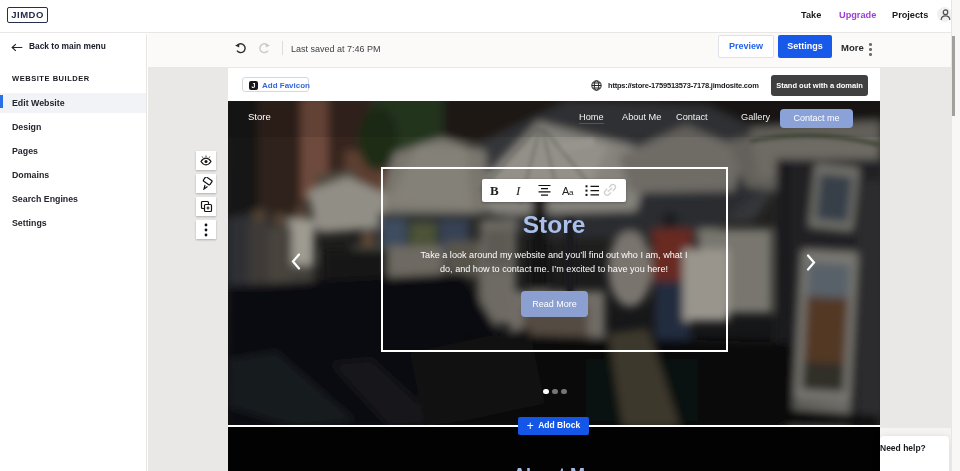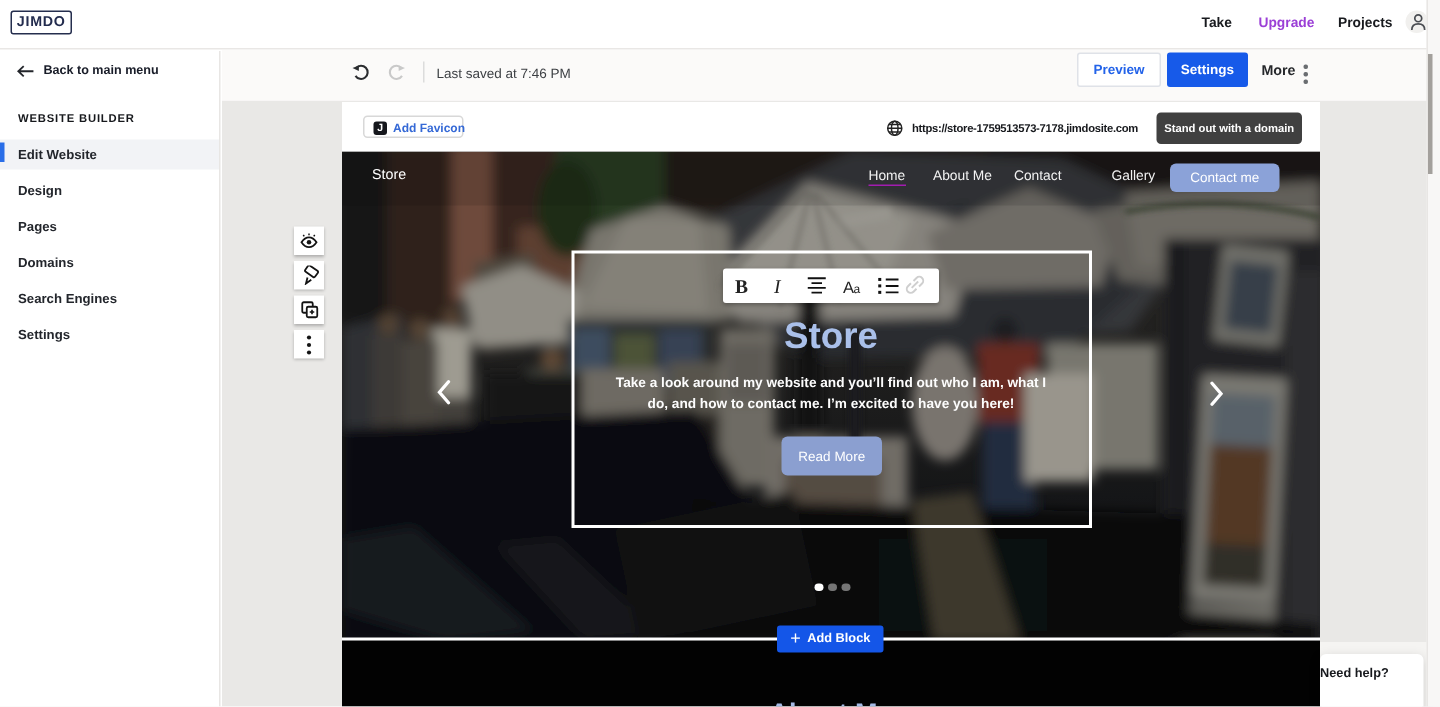--- a/index.html
+++ b/index.html
@@ -64,21 +64,21 @@
 #sitelogo { position:absolute; left:20px; top:10px; font-size:9.5px; color:#fff; }
 .snav { position:absolute; top:11px; font-size:9.2px; color:#f2f2f2; }
 #contactme { position:absolute; left:552px; top:8px; width:73px; height:19px; background:#8ba2d8; border-radius:4px;
   color:#fff; font-size:9px; text-align:center; line-height:19px; }
 
 
 #herobox { position:absolute; left:153px; top:66px; width:347px; height:185px; border:2px solid #fff; z-index:7; }
 #edittools { position:absolute; left:254px; top:78px; width:144px; height:23px; background:#fff; border-radius:2px;
   box-shadow:0 1px 3px rgba(0,0,0,0.3); z-index:9; }
 #heading { position:absolute; left:0; top:110px; width:652px; text-align:center; font-size:24.5px; font-weight:bold; color:#aac0ea; z-index:7; }
-.bodyline { position:absolute; width:652px; text-align:center; font-size:9.1px; color:#fdfdfd; z-index:7;font-weight:bold; }
+.bodyline { position:absolute; width:652px; text-align:center; font-size:9.1px; color:#fdfdfd; z-index:7; }
 #readmore { position:absolute; left:293px; top:190px; width:67px; height:26px; background:#8b9fd0; border-radius:4px;
   color:#fff; font-size:9px; text-align:center; line-height:26px; z-index:7; }
 .dot { position:absolute; top:287.5px; width:5.5px; height:5.5px; border-radius:50%; z-index:7; }
 
 #addblock { left:518px; top:417px; width:71px; height:17.5px; background:#1456e8; border-radius:2px; z-index:15;
   color:#fff; font-size:8.5px; font-weight:bold; text-align:center; line-height:17px; }
 #needhelp { left:880px; top:436px; width:69px; height:40px; background:#fff; border-radius:4px; z-index:15;
   box-shadow:0 2px 8px rgba(0,0,0,0.15); color:#17191d; font-size:8.5px; font-weight:bold; text-align:left; line-height:24px; }
 </style>
 </head>

